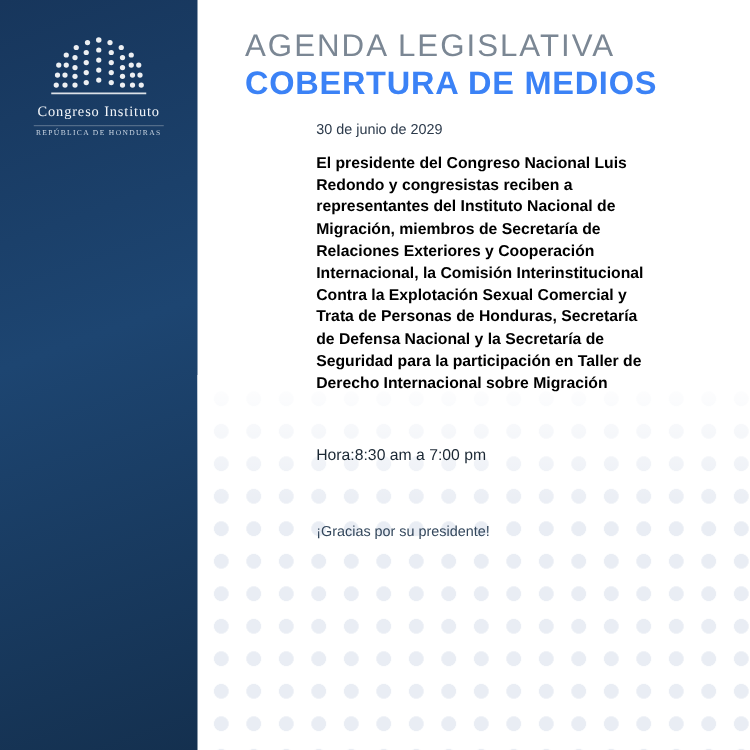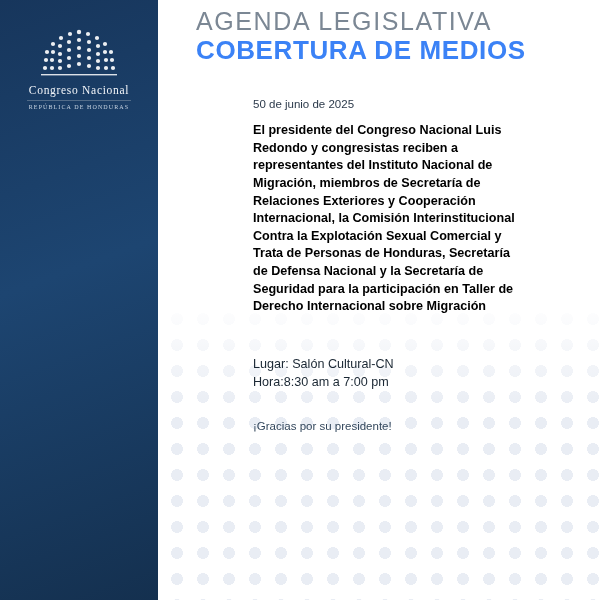--- a/index.html
+++ b/index.html
@@ -87,21 +87,21 @@
     width: 442px;
     height: 110px;
     background: linear-gradient(180deg, #ffffff 0%, rgba(255,255,255,0) 100%);
     pointer-events: none;
   }
 
   
   .heading {
     position: absolute;
     left: 196px;
-    top: 8px;
+    top: 24px;
     width: 380px;
   }
   .heading .line1 {
     font-size: 25px;
     letter-spacing: 1.6px;
     color: #7b8794;
     line-height: 1.05;
   }
   .heading .line2 {
     font-size: 26px;
@@ -194,38 +194,37 @@
             <circle cx="37" cy="46" r="2.1"></circle>
               <circle cx="75" cy="46" r="2.1"></circle>
             <circle cx="29" cy="46" r="2.1"></circle>
               <circle cx="83" cy="46" r="2.1"></circle>
             <circle cx="22" cy="46" r="2.1"></circle>
               <circle cx="90" cy="46" r="2.1"></circle>
           </g>
           <rect x="18" y="52" width="76" height="1.4" fill="#ffffff" opacity="0.85"></rect>
         </svg>
       </div>
-      <div class="logo-title">Congreso Nacional</div>
+      <div class="logo-title">Congreso Instituto</div>
       <div class="logo-rule"></div>
       <div class="logo-sub">REPÚBLICA DE HONDURAS</div>
     </div>
   </div>
 
   <div class="dots"></div>
   <div class="dots-fade"></div>
 
   <div class="heading">
     <div class="line1">AGENDA LEGISLATIVA</div>
     <div class="line2">COBERTURA DE MEDIOS</div>
   </div>
 
-  <div class="date">50 de junio de 2025</div>
+  <div class="date">30 de junio de 2029</div>
 
   <div class="paragraph">El presidente del Congreso  Nacional Luis Redondo y congresistas reciben a representantes del Instituto Nacional de Migración, miembros de  Secretaría de Relaciones Exteriores y Cooperación Internacional, la Comisión Interinstitucional Contra la Explotación Sexual Comercial y Trata de Personas de Honduras,  Secretaría de Defensa Nacional y la Secretaría de Seguridad para la  participación en Taller de Derecho Internacional sobre Migración</div>
 
   <div class="details">
-    <div>Lugar: Salón Cultural-CN</div>
     <div>Hora:8:30 am a 7:00 pm</div>
   </div>
 
   <div class="thanks">¡Gracias por su presidente!</div>
 
 </div>
 
 </body></html>

